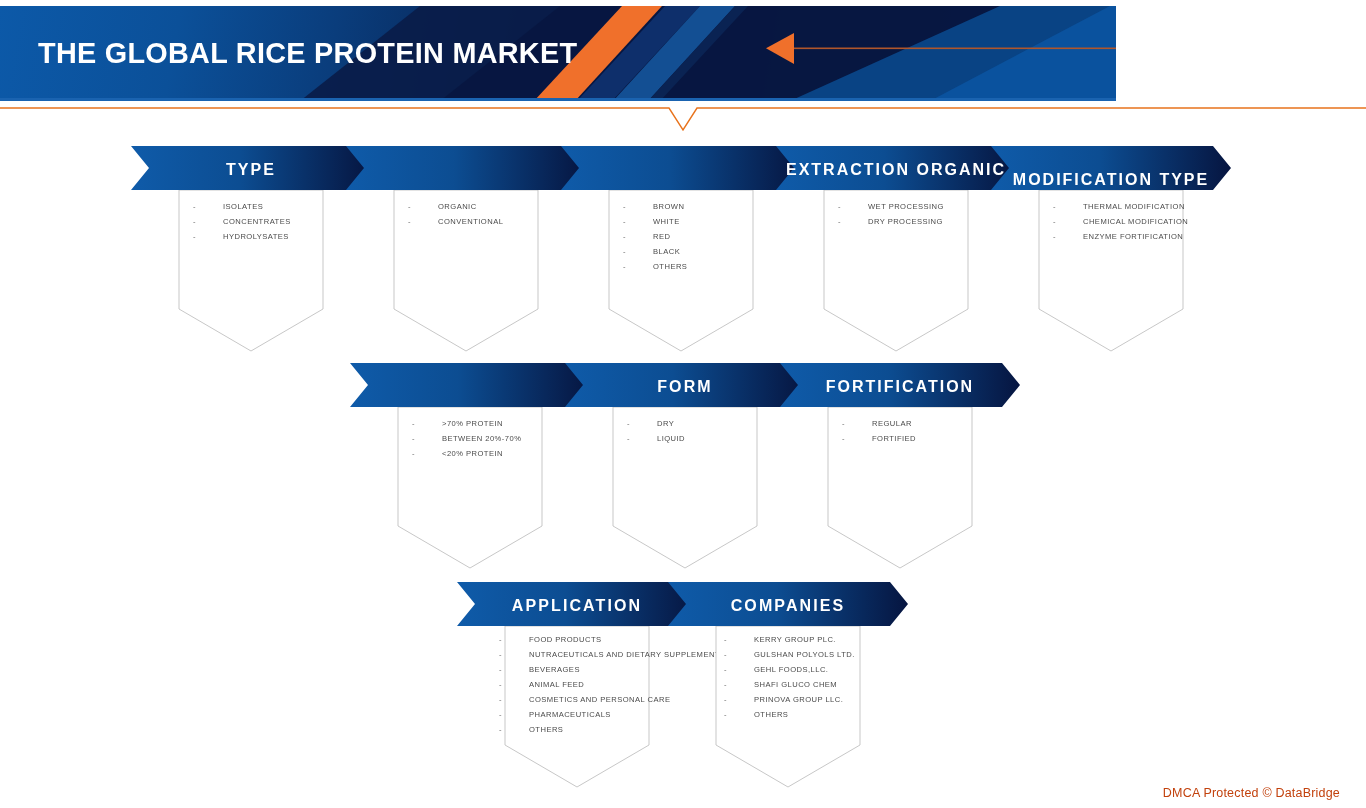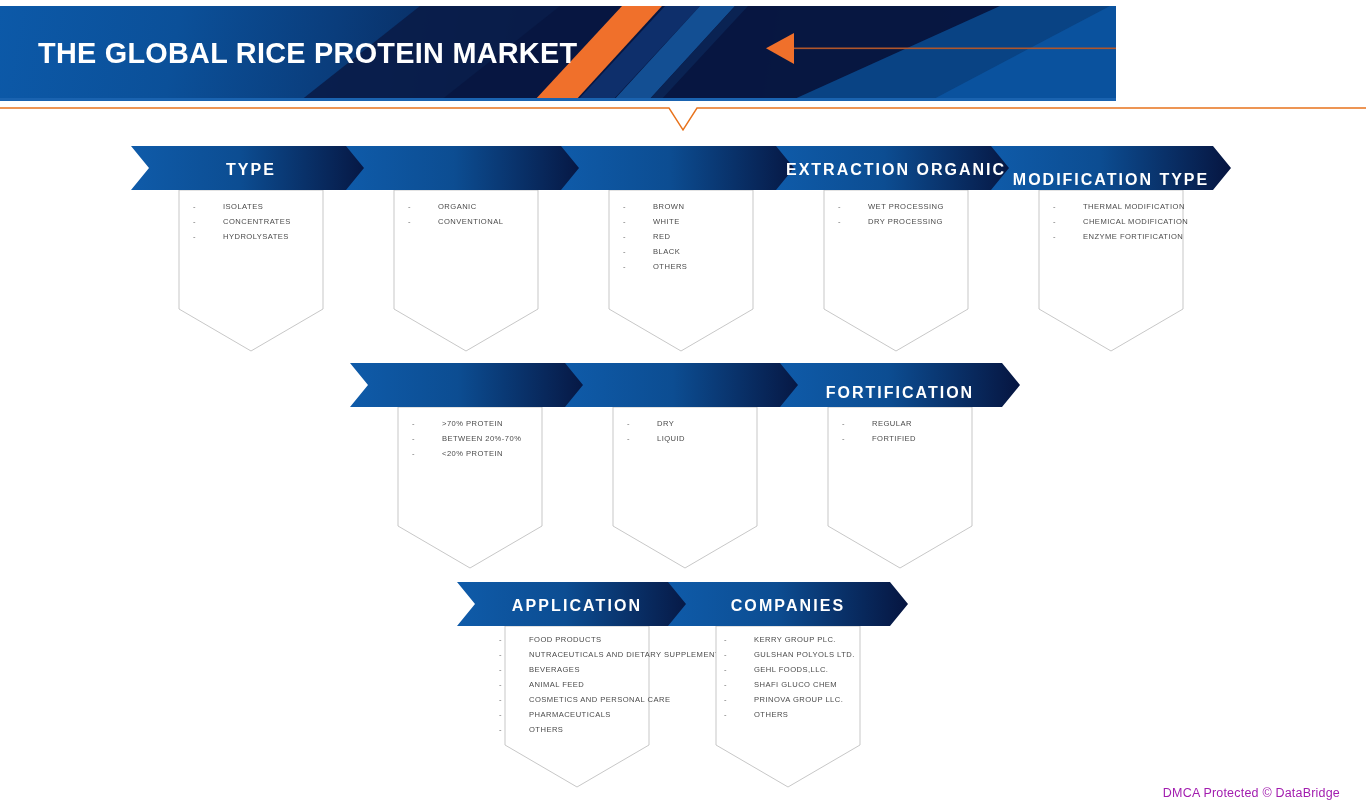--- a/index.html
+++ b/index.html
@@ -109,21 +109,21 @@
     left: -30px;
     top: 0;
     color: #6a6a6a;
   }
 
   
   #footer {
     position: absolute;
     right: 26px;
     bottom: 8px;
-    color: #a21caf;
+    color: #c2410c;
     font-size: 12.5px;
     letter-spacing: 0.2px;
     white-space: nowrap;
   }
 </style>
 </head>
 <body>
 
 <div id="page">
 
@@ -331,20 +331,21 @@
       <polygon points="48,48 192,48 192,167 120,209 48,167" fill="#ffffff" stroke="#b9b9b9" stroke-width="0.8"></polygon>
       <polygon points="0,4 222,4 240,26 222,48 0,48 18,26" fill="url(#g7)"></polygon>
       <defs>
         <linearGradient id="g7" x1="0" y1="0" x2="1" y2="0">
           <stop offset="0%" stop-color="#0f5ba9"></stop>
           <stop offset="45%" stop-color="#0c4d92"></stop>
           <stop offset="100%" stop-color="#061540"></stop>
         </linearGradient>
       </defs>
     </svg>
+    <div class="banner-label" style="height:48px; top:4px;">FORM</div>
     <ul class="items" style="left:92px; top:57px;">
       <li class="item">
         <span class="dash">-</span>
         <span>DRY</span>
       </li>
       <li class="item">
         <span class="dash">-</span>
         <span>LIQUID</span>
       </li>
     </ul>
@@ -355,21 +356,21 @@
       <polygon points="48,48 192,48 192,167 120,209 48,167" fill="#ffffff" stroke="#b9b9b9" stroke-width="0.8"></polygon>
       <polygon points="0,4 222,4 240,26 222,48 0,48 18,26" fill="url(#g8)"></polygon>
       <defs>
         <linearGradient id="g8" x1="0" y1="0" x2="1" y2="0">
           <stop offset="0%" stop-color="#0f5ba9"></stop>
           <stop offset="45%" stop-color="#0c4d92"></stop>
           <stop offset="100%" stop-color="#061540"></stop>
         </linearGradient>
       </defs>
     </svg>
-    <div class="banner-label wide" style="height:48px; top:4px;margin-top:6px;">FORTIFICATION</div>
+    <div class="banner-label wide" style="height:48px; top:4px;">FORTIFICATION</div>
     <ul class="items" style="left:92px; top:57px;">
       <li class="item">
         <span class="dash">-</span>
         <span>REGULAR</span>
       </li>
       <li class="item">
         <span class="dash">-</span>
         <span>FORTIFIED</span>
       </li>
     </ul>

